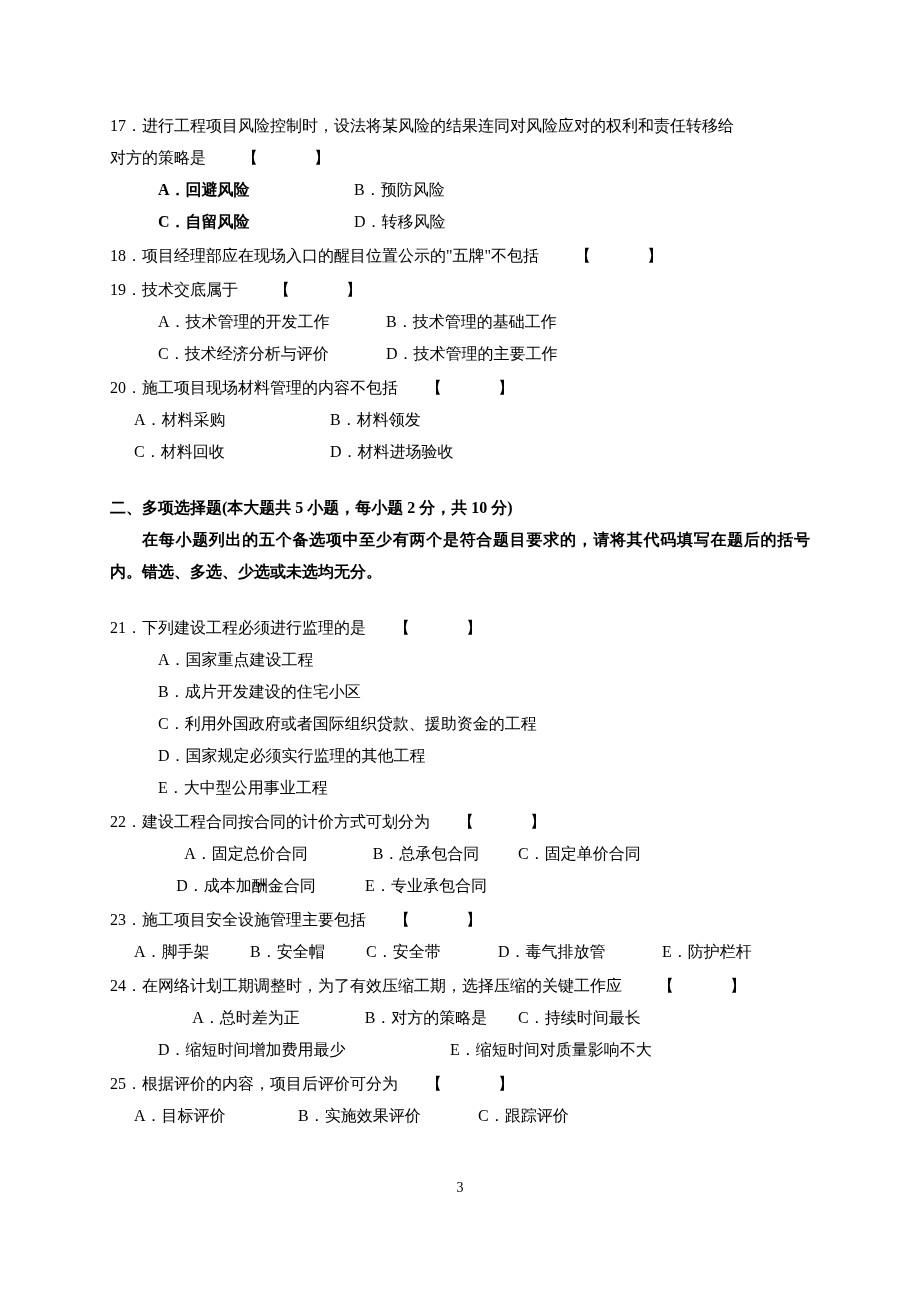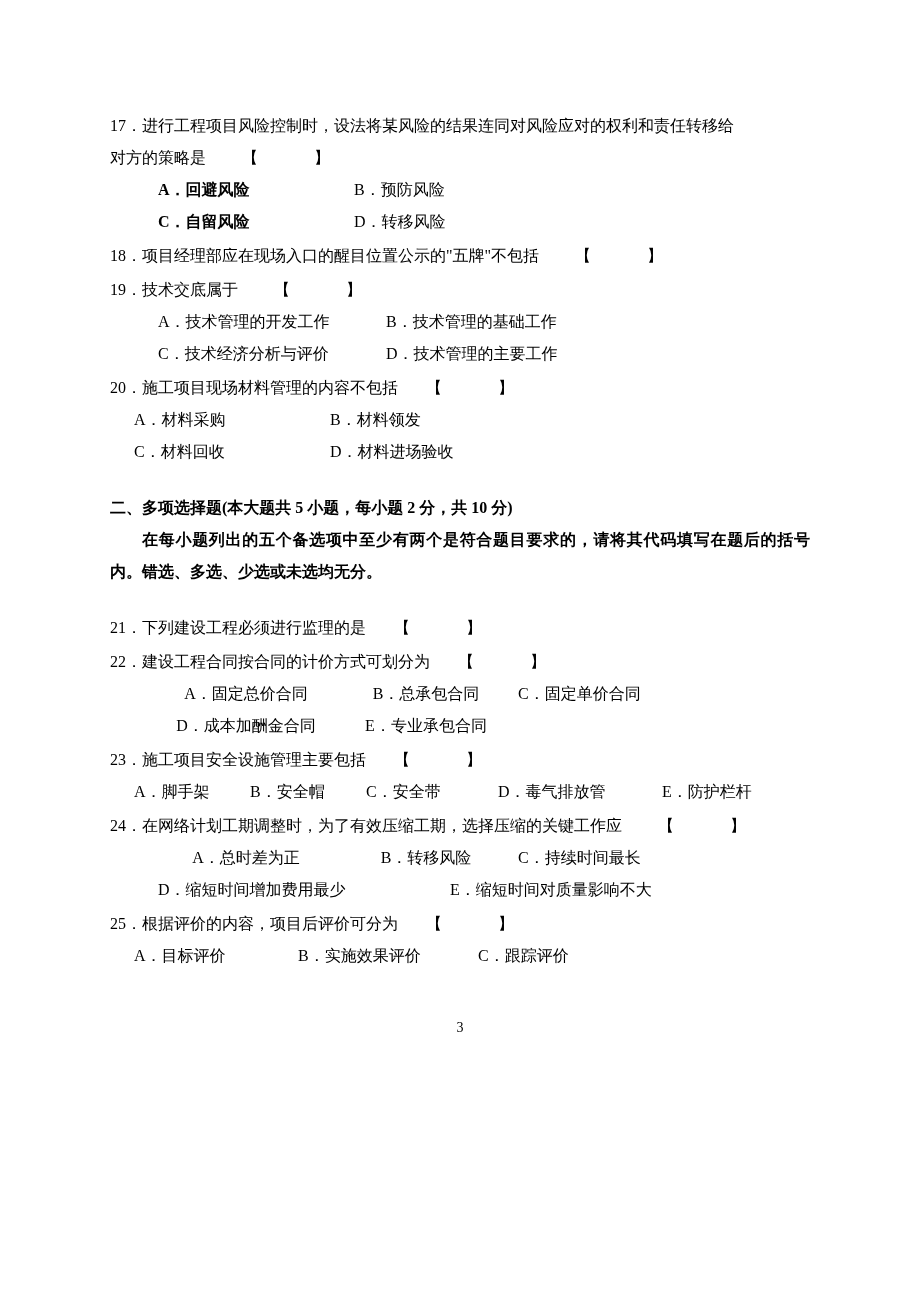--- a/index.html
+++ b/index.html
@@ -129,20 +129,27 @@
 
 <div class="section-header">二、多项选择题(本大题共 5 小题，每小题 2 分，共 10 分)</div>
 <div class="section-instr">在每小题列出的五个备选项中至少有两个是符合题目要求的，请将其代码填写在题后的括号内。错选、多选、少选或未选均无分。</div>
 
 <div class="question">
   <div class="q-stem">
     <span>21．下列建设工程必须进行监理的是</span>
     <span style="margin-left:1.5em"></span>
     <span class="bracket">【　　】</span>
   </div>
+  <div class="options">
+    <div>A．国家重点建设工程</div>
+    <div>B．成片开发建设的住宅小区</div>
+    <div>C．利用外国政府或者国际组织贷款、援助资金的工程</div>
+    <div>D．国家规定必须实行监理的其他工程</div>
+    <div>E．大中型公用事业工程</div>
+  </div>
 </div>
 
 <div class="question">
   <div class="q-stem">
     <span>22．建设工程合同按合同的计价方式可划分为</span>
     <span style="margin-left:1.5em"></span>
     <span class="bracket">【　　】</span>
   </div>
   <div class="options">
     <div class="opt-col-3">
@@ -174,21 +181,21 @@
 
 <div class="question">
   <div class="q-stem">
     <span>24．在网络计划工期调整时，为了有效压缩工期，选择压缩的关键工作应</span>
     <span style="margin-left:2em"></span>
     <span class="bracket">【　　】</span>
   </div>
   <div class="options">
     <div class="opt-col-3">
       <span>A．总时差为正</span>
-      <span>B．转移风险</span>
+      <span>B．对方的策略是</span>
       <span>C．持续时间最长</span>
     </div>
     <div>
       <span style="display:inline-block;width:18em">D．缩短时间增加费用最少</span>
       <span>E．缩短时间对质量影响不大</span>
     </div>
   </div>
 </div>
 
 <div class="question">

